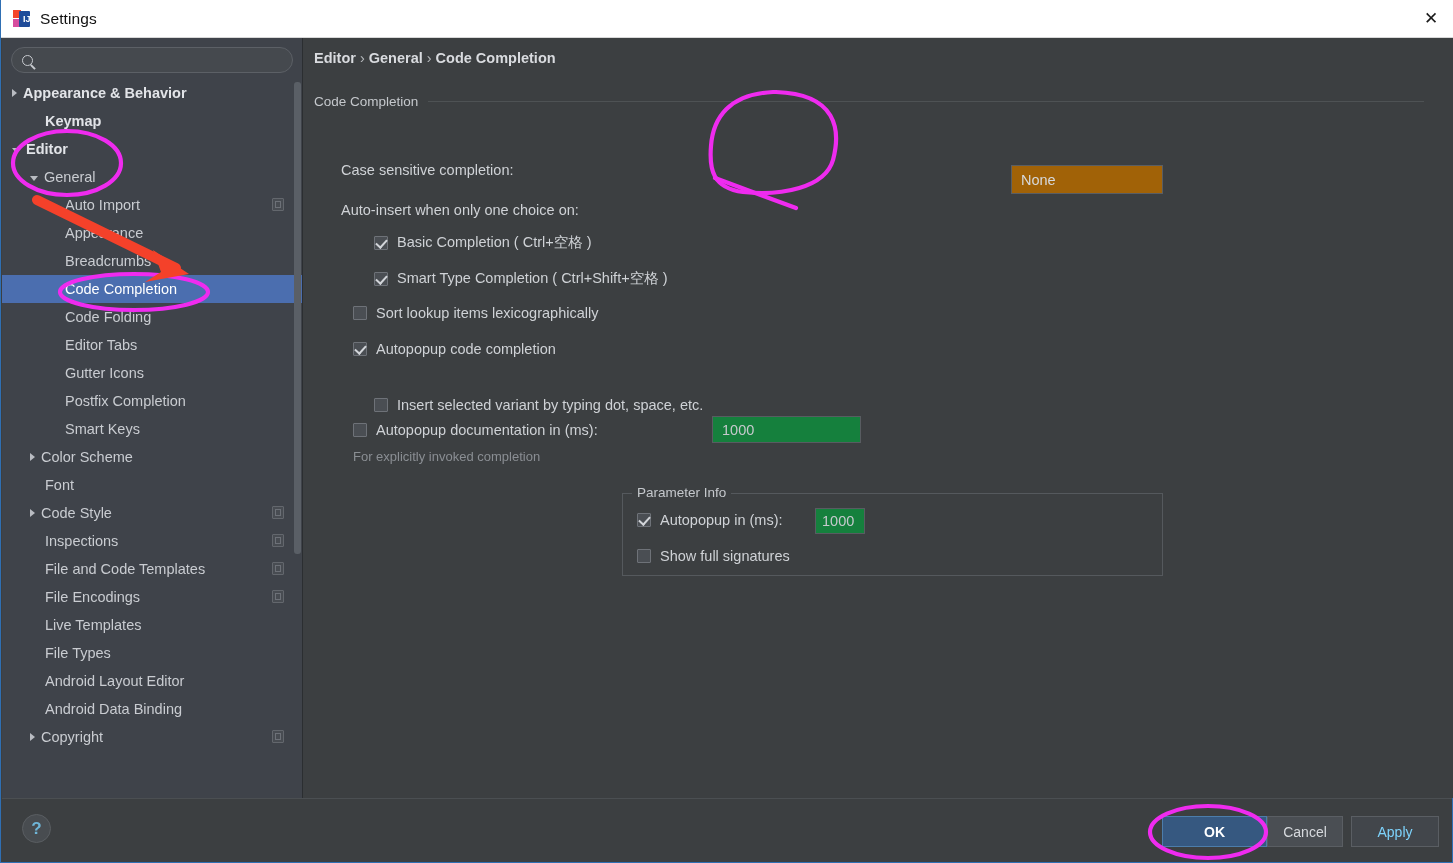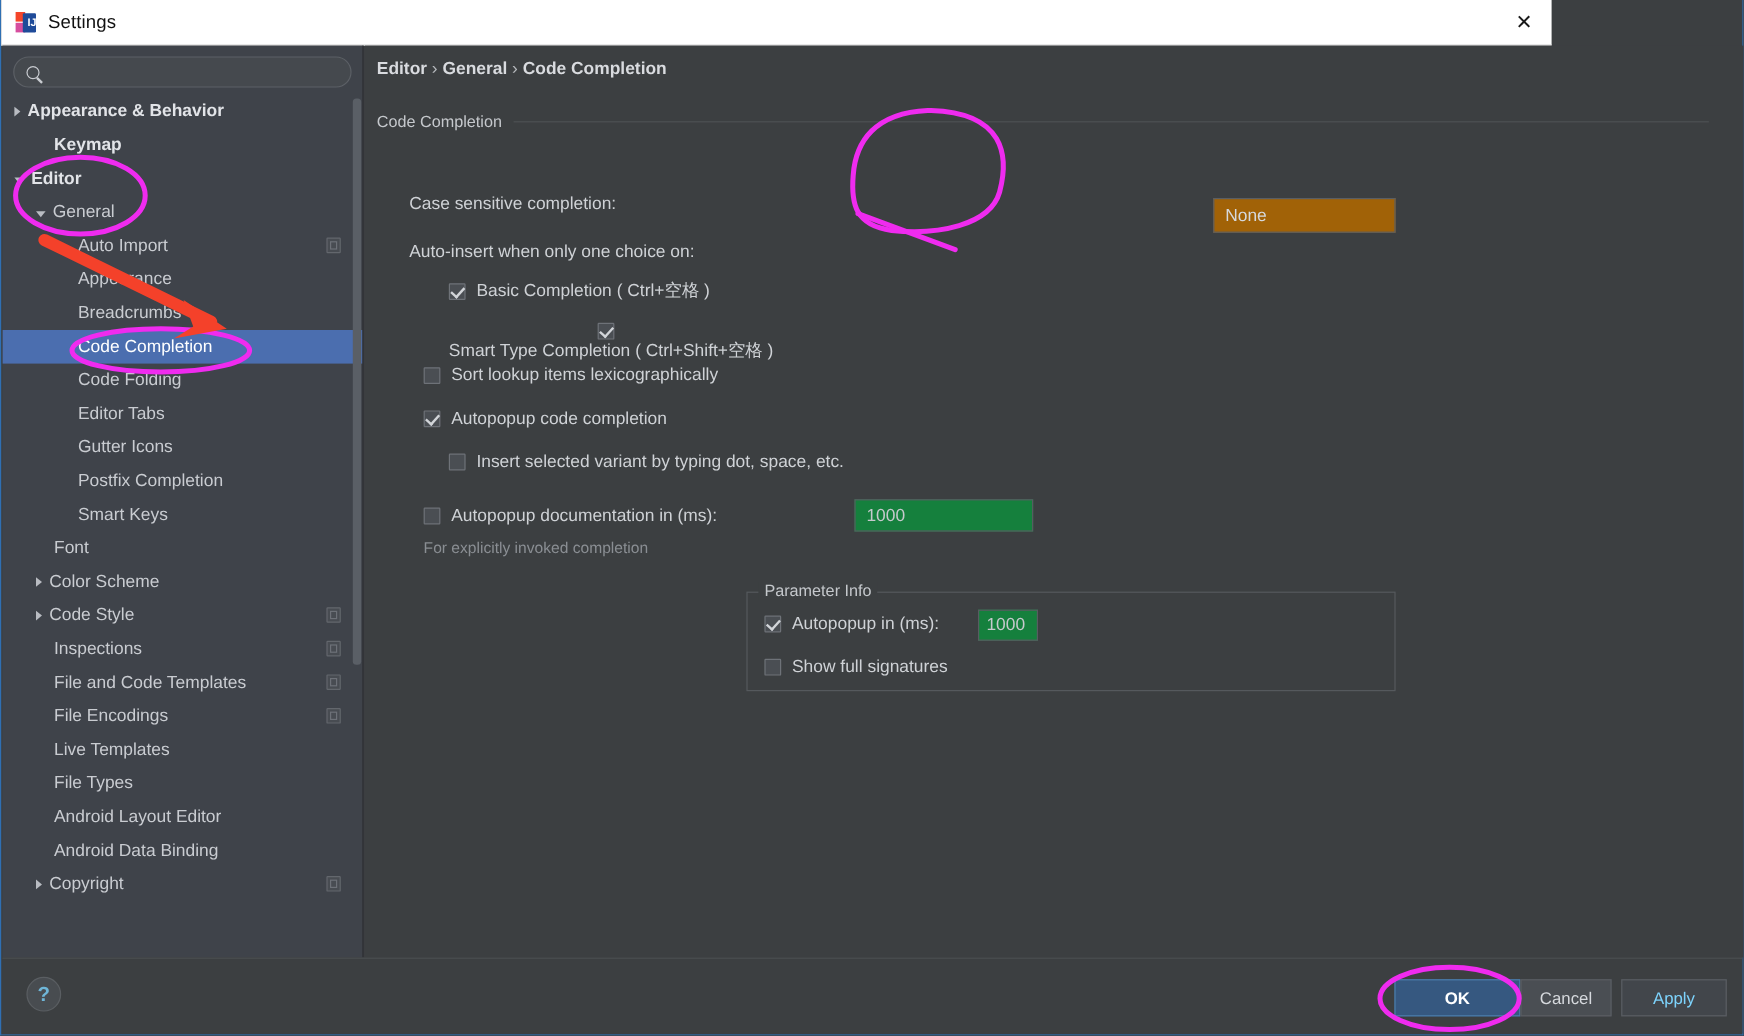--- a/index.html
+++ b/index.html
@@ -14,21 +14,21 @@
     position: relative;
     width: 1453px; height: 863px;
     background: #3c3f41;
     border: 1px solid #2f6fb3;
     border-top: none;
   }
 
   
   .titlebar {
     position: absolute; top: 0; left: 0;
-    width: 1292px; height: 38px;
+    width: 1453px; height: 38px;
     background: #ffffff;
     display: flex; align-items: center;
     border-bottom: 1px solid #d8d8d8;
   }
   .titlebar .appicon {
     width: 17px; height: 17px; margin-left: 12px; margin-right: 10px;
     position: relative; flex: none;
   }
   .appicon .sq1 { position:absolute; left:0; top:0; width:8px; height:8px; background:#f4452a; }
   .appicon .sq2 { position:absolute; left:0; top:9px; width:8px; height:8px; background:#d64d9e; }
@@ -272,27 +272,27 @@
           <span class="arrow none"></span>
           <span>Postfix Completion</span>
         </div>
         <div class="titem">
           <span class="tw" style="width: 48px;"></span>
           <span class="arrow none"></span>
           <span>Smart Keys</span>
         </div>
         <div class="titem">
           <span class="tw" style="width: 28px;"></span>
-          <span class="arrow none"></span>
-          <span>Font</span>
-        </div>
-        <div class="titem">
-          <span class="tw" style="width: 28px;"></span>
           <span class="arrow"></span>
           <span>Color Scheme</span>
+        </div>
+        <div class="titem">
+          <span class="tw" style="width: 28px;"></span>
+          <span class="arrow none"></span>
+          <span>Font</span>
         </div>
         <div class="titem">
           <span class="tw" style="width: 28px;"></span>
           <span class="arrow"></span>
           <span>Code Style</span>
           <span class="copyicon"></span>
         </div>
         <div class="titem">
           <span class="tw" style="width: 28px;"></span>
           <span class="arrow none"></span>
@@ -361,33 +361,33 @@
     </div>
 
     <div class="row" style="left:37px; top:164px;">
       <span class="lbl14">Auto-insert when only one choice on:</span>
     </div>
 
     <div class="row" style="left:70px; top:195px;">
       <span class="cb checked"></span>
       <span class="lbl14">Basic Completion ( Ctrl+空格 )</span>
     </div>
-    <div class="row" style="left:70px; top:231px;flex-direction:column;">
+    <div class="row" style="left:70px; top:231px;">
       <span class="cb checked"></span>
       <span class="lbl14">Smart Type Completion ( Ctrl+Shift+空格 )</span>
     </div>
     <div class="row" style="left:49px; top:267px;">
       <span class="cb"></span>
       <span class="lbl14">Sort lookup items lexicographically</span>
     </div>
     <div class="row" style="left:49px; top:303px;">
       <span class="cb checked"></span>
       <span class="lbl14">Autopopup code completion</span>
     </div>
-    <div class="row" style="left:70px; top:339px;">
+    <div class="row" style="left:70px; top:359px;">
       <span class="cb"></span>
       <span class="lbl14">Insert selected variant by typing dot, space, etc.</span>
     </div>
     <div class="row" style="left:49px; top:384px;">
       <span class="cb"></span>
       <span class="lbl14">Autopopup documentation in (ms):</span>
     </div>
 
     <div class="textfield" style="left:408px; top:378px; width:149px; height:27px;">
       <span>1000</span>

